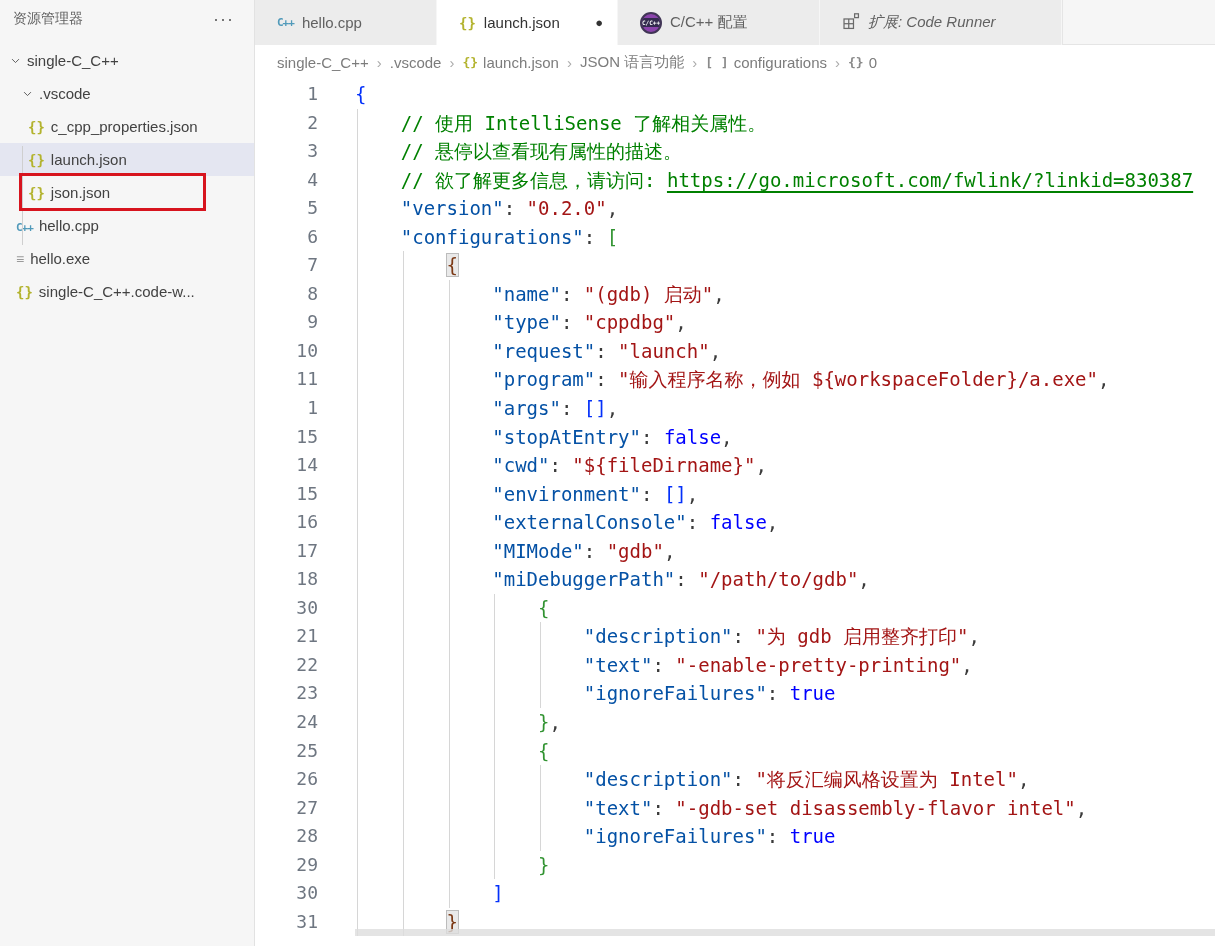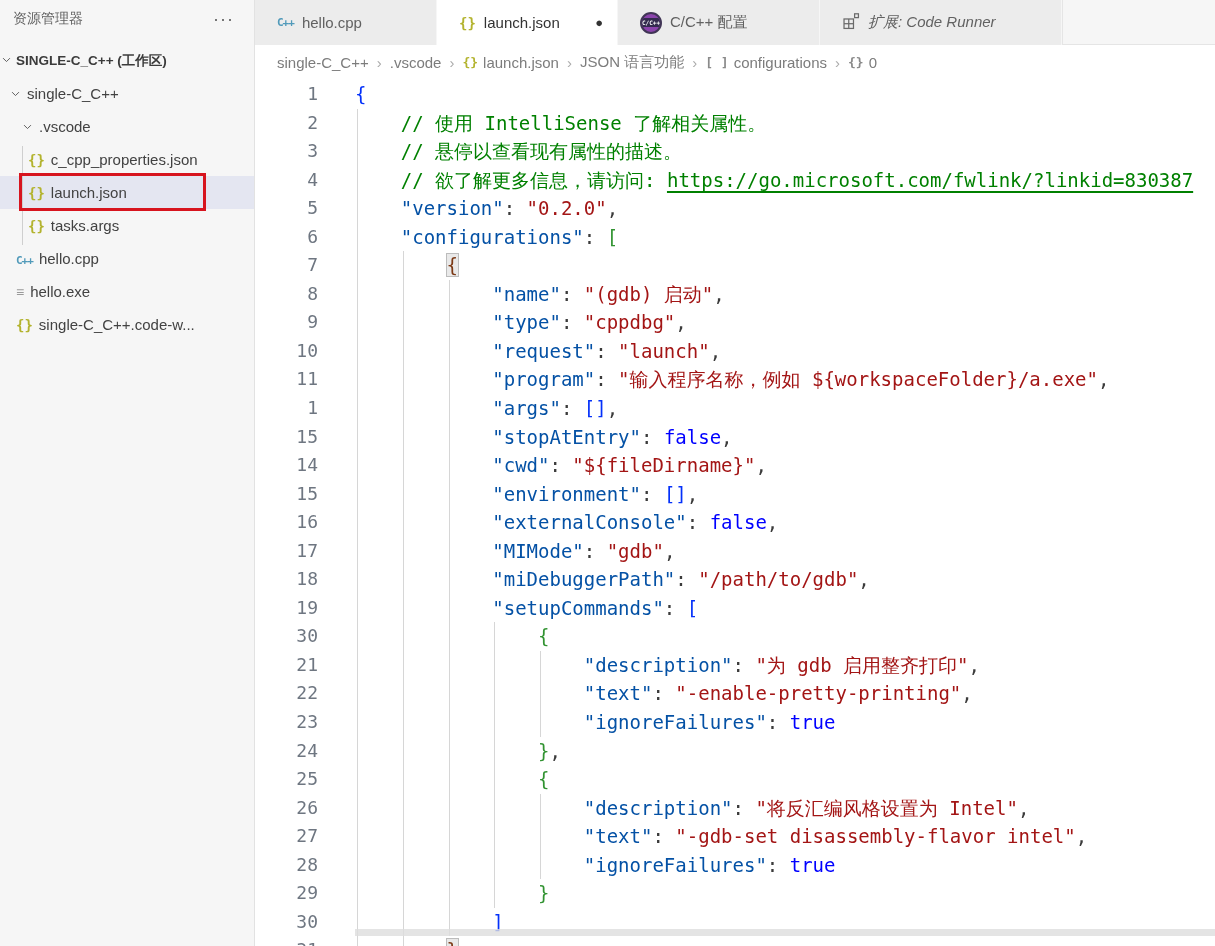--- a/index.html
+++ b/index.html
@@ -93,28 +93,20 @@
 </head>
 <body>
 
 <div class="app">
 
   <div class="sidebar">
     <div class="sidebar-header">
       <span>资源管理器</span>
       <span class="overflow">···</span>
     </div>
-    <div class="ws-row">
-      <span class="chev">
-        <svg width="11" height="11" viewBox="0 0 16 16">
-            <path d="M3 6l5 5 5-5" fill="none" stroke="#5a5a5a" stroke-width="1.4"></path>
-          </svg>
-      </span>
-      <span>SINGLE-C_C++ (工作区)</span>
-    </div>
     <div class="tree">
 
     <div class="tree-row" style="padding-left: 8px;">
           <span class="chev">
             <svg width="11" height="11" viewBox="0 0 16 16">
               <path d="M3 6l5 5 5-5" fill="none" stroke="#5a5a5a" stroke-width="1.4"></path>
             </svg>
           </span>
           <span>single-C_C++</span>
         </div>
@@ -129,21 +121,21 @@
         <div class="tree-row" style="padding-left: 28px;">
           <span class="fic"><span class="ic-json">{}</span></span>
           <span>c_cpp_properties.json</span>
         </div>
         <div class="tree-row selected" style="padding-left: 28px;">
           <span class="fic"><span class="ic-json">{}</span></span>
           <span>launch.json</span>
         </div>
         <div class="tree-row" style="padding-left: 28px;">
           <span class="fic"><span class="ic-json">{}</span></span>
-          <span>tasks.args</span>
+          <span>json.json</span>
         </div>
         <div class="tree-row" style="padding-left: 16px;">
           <span class="fic"><span class="ic-cpp">C++</span></span>
           <span>hello.cpp</span>
         </div>
         <div class="tree-row" style="padding-left: 16px;">
           <span class="fic"><span class="ic-exe">≡</span></span>
           <span>hello.exe</span>
         </div>
         <div class="tree-row" style="padding-left: 16px;">
@@ -232,21 +224,20 @@
           <div class="line"><div class="guide" style="left: 102px;"></div><div class="guide" style="left: 147.76px;"></div><div class="guide" style="left: 193.52px;"></div><span class="ln">9</span><span class="code" style="padding-left: 137.28px;"><span class="seg k">"type"</span><span class="seg p">: </span><span class="seg s">"cppdbg"</span><span class="seg p">,</span></span></div>
           <div class="line"><div class="guide" style="left: 102px;"></div><div class="guide" style="left: 147.76px;"></div><div class="guide" style="left: 193.52px;"></div><span class="ln">10</span><span class="code" style="padding-left: 137.28px;"><span class="seg k">"request"</span><span class="seg p">: </span><span class="seg s">"launch"</span><span class="seg p">,</span></span></div>
           <div class="line"><div class="guide" style="left: 102px;"></div><div class="guide" style="left: 147.76px;"></div><div class="guide" style="left: 193.52px;"></div><span class="ln">11</span><span class="code" style="padding-left: 137.28px;"><span class="seg k">"program"</span><span class="seg p">: </span><span class="seg s">"输入程序名称，例如 ${workspaceFolder}/a.exe"</span><span class="seg p">,</span></span></div>
           <div class="line"><div class="guide" style="left: 102px;"></div><div class="guide" style="left: 147.76px;"></div><div class="guide" style="left: 193.52px;"></div><span class="ln">1</span><span class="code" style="padding-left: 137.28px;"><span class="seg k">"args"</span><span class="seg p">: </span><span class="seg b1">[]</span><span class="seg p">,</span></span></div>
           <div class="line"><div class="guide" style="left: 102px;"></div><div class="guide" style="left: 147.76px;"></div><div class="guide" style="left: 193.52px;"></div><span class="ln">15</span><span class="code" style="padding-left: 137.28px;"><span class="seg k">"stopAtEntry"</span><span class="seg p">: </span><span class="seg w">false</span><span class="seg p">,</span></span></div>
           <div class="line"><div class="guide" style="left: 102px;"></div><div class="guide" style="left: 147.76px;"></div><div class="guide" style="left: 193.52px;"></div><span class="ln">14</span><span class="code" style="padding-left: 137.28px;"><span class="seg k">"cwd"</span><span class="seg p">: </span><span class="seg s">"${fileDirname}"</span><span class="seg p">,</span></span></div>
           <div class="line"><div class="guide" style="left: 102px;"></div><div class="guide" style="left: 147.76px;"></div><div class="guide" style="left: 193.52px;"></div><span class="ln">15</span><span class="code" style="padding-left: 137.28px;"><span class="seg k">"environment"</span><span class="seg p">: </span><span class="seg b1">[]</span><span class="seg p">,</span></span></div>
           <div class="line"><div class="guide" style="left: 102px;"></div><div class="guide" style="left: 147.76px;"></div><div class="guide" style="left: 193.52px;"></div><span class="ln">16</span><span class="code" style="padding-left: 137.28px;"><span class="seg k">"externalConsole"</span><span class="seg p">: </span><span class="seg w">false</span><span class="seg p">,</span></span></div>
           <div class="line"><div class="guide" style="left: 102px;"></div><div class="guide" style="left: 147.76px;"></div><div class="guide" style="left: 193.52px;"></div><span class="ln">17</span><span class="code" style="padding-left: 137.28px;"><span class="seg k">"MIMode"</span><span class="seg p">: </span><span class="seg s">"gdb"</span><span class="seg p">,</span></span></div>
           <div class="line"><div class="guide" style="left: 102px;"></div><div class="guide" style="left: 147.76px;"></div><div class="guide" style="left: 193.52px;"></div><span class="ln">18</span><span class="code" style="padding-left: 137.28px;"><span class="seg k">"miDebuggerPath"</span><span class="seg p">: </span><span class="seg s">"/path/to/gdb"</span><span class="seg p">,</span></span></div>
-          <div class="line"><div class="guide" style="left: 102px;"></div><div class="guide" style="left: 147.76px;"></div><div class="guide" style="left: 193.52px;"></div><span class="ln">19</span><span class="code" style="padding-left: 137.28px;"><span class="seg k">"setupCommands"</span><span class="seg p">: </span><span class="seg b1">[</span></span></div>
           <div class="line"><div class="guide" style="left: 102px;"></div><div class="guide" style="left: 147.76px;"></div><div class="guide" style="left: 193.52px;"></div><div class="guide" style="left: 239.28px;"></div><span class="ln">30</span><span class="code" style="padding-left: 183.04px;"><span class="seg b2">{</span></span></div>
           <div class="line"><div class="guide" style="left: 102px;"></div><div class="guide" style="left: 147.76px;"></div><div class="guide" style="left: 193.52px;"></div><div class="guide" style="left: 239.28px;"></div><div class="guide" style="left: 285.04px;"></div><span class="ln">21</span><span class="code" style="padding-left: 228.8px;"><span class="seg k">"description"</span><span class="seg p">: </span><span class="seg s">"为 gdb 启用整齐打印"</span><span class="seg p">,</span></span></div>
           <div class="line"><div class="guide" style="left: 102px;"></div><div class="guide" style="left: 147.76px;"></div><div class="guide" style="left: 193.52px;"></div><div class="guide" style="left: 239.28px;"></div><div class="guide" style="left: 285.04px;"></div><span class="ln">22</span><span class="code" style="padding-left: 228.8px;"><span class="seg k">"text"</span><span class="seg p">: </span><span class="seg s">"-enable-pretty-printing"</span><span class="seg p">,</span></span></div>
           <div class="line"><div class="guide" style="left: 102px;"></div><div class="guide" style="left: 147.76px;"></div><div class="guide" style="left: 193.52px;"></div><div class="guide" style="left: 239.28px;"></div><div class="guide" style="left: 285.04px;"></div><span class="ln">23</span><span class="code" style="padding-left: 228.8px;"><span class="seg k">"ignoreFailures"</span><span class="seg p">: </span><span class="seg w">true</span></span></div>
           <div class="line"><div class="guide" style="left: 102px;"></div><div class="guide" style="left: 147.76px;"></div><div class="guide" style="left: 193.52px;"></div><div class="guide" style="left: 239.28px;"></div><span class="ln">24</span><span class="code" style="padding-left: 183.04px;"><span class="seg b2">}</span><span class="seg p">,</span></span></div>
           <div class="line"><div class="guide" style="left: 102px;"></div><div class="guide" style="left: 147.76px;"></div><div class="guide" style="left: 193.52px;"></div><div class="guide" style="left: 239.28px;"></div><span class="ln">25</span><span class="code" style="padding-left: 183.04px;"><span class="seg b2">{</span></span></div>
           <div class="line"><div class="guide" style="left: 102px;"></div><div class="guide" style="left: 147.76px;"></div><div class="guide" style="left: 193.52px;"></div><div class="guide" style="left: 239.28px;"></div><div class="guide" style="left: 285.04px;"></div><span class="ln">26</span><span class="code" style="padding-left: 228.8px;"><span class="seg k">"description"</span><span class="seg p">: </span><span class="seg s">"将反汇编风格设置为 Intel"</span><span class="seg p">,</span></span></div>
           <div class="line"><div class="guide" style="left: 102px;"></div><div class="guide" style="left: 147.76px;"></div><div class="guide" style="left: 193.52px;"></div><div class="guide" style="left: 239.28px;"></div><div class="guide" style="left: 285.04px;"></div><span class="ln">27</span><span class="code" style="padding-left: 228.8px;"><span class="seg k">"text"</span><span class="seg p">: </span><span class="seg s">"-gdb-set disassembly-flavor intel"</span><span class="seg p">,</span></span></div>
           <div class="line"><div class="guide" style="left: 102px;"></div><div class="guide" style="left: 147.76px;"></div><div class="guide" style="left: 193.52px;"></div><div class="guide" style="left: 239.28px;"></div><div class="guide" style="left: 285.04px;"></div><span class="ln">28</span><span class="code" style="padding-left: 228.8px;"><span class="seg k">"ignoreFailures"</span><span class="seg p">: </span><span class="seg w">true</span></span></div>
           <div class="line"><div class="guide" style="left: 102px;"></div><div class="guide" style="left: 147.76px;"></div><div class="guide" style="left: 193.52px;"></div><div class="guide" style="left: 239.28px;"></div><span class="ln">29</span><span class="code" style="padding-left: 183.04px;"><span class="seg b2">}</span></span></div>

